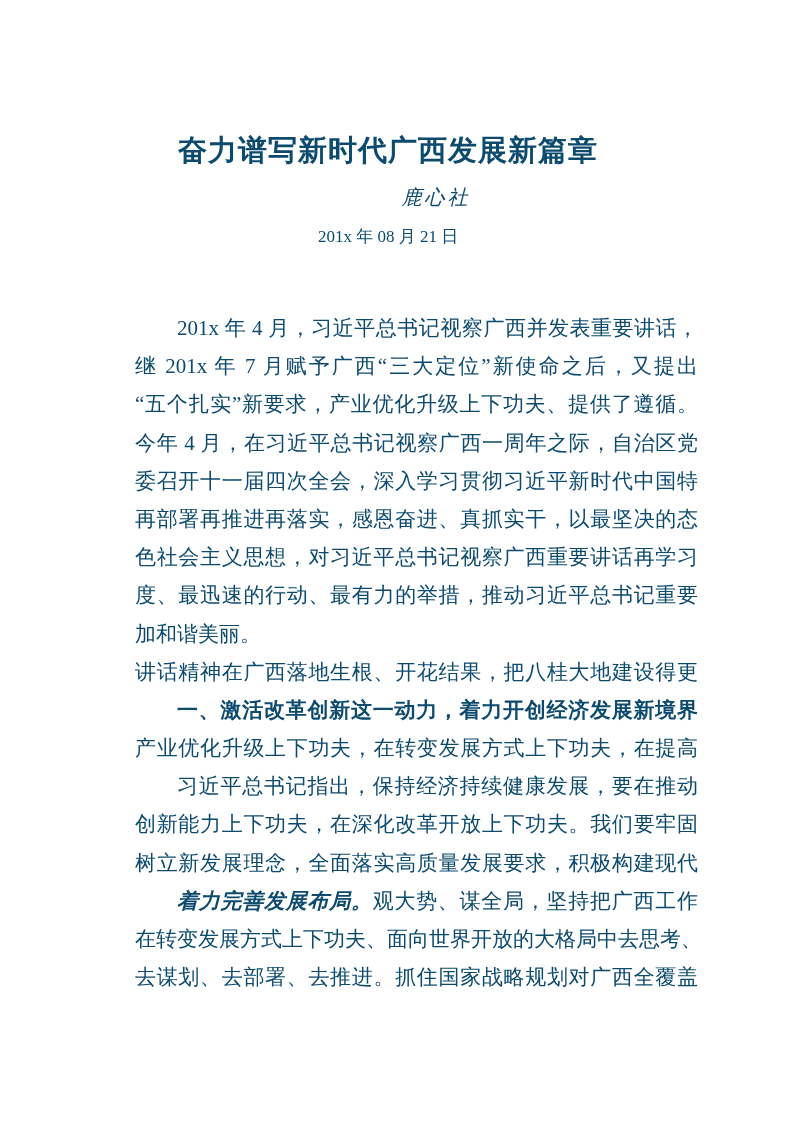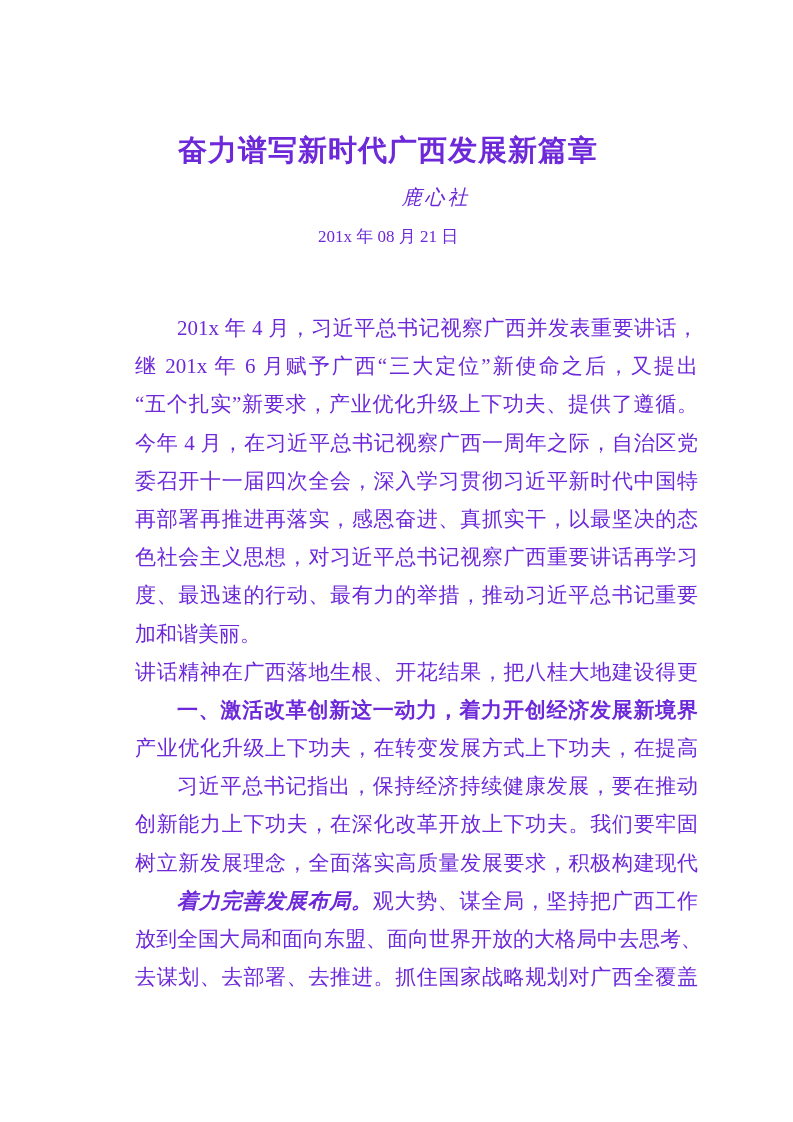--- a/index.html
+++ b/index.html
@@ -7,21 +7,21 @@
     padding: 0;
     background: #ffffff;
   }
   .page {
     position: relative;
     width: 776px;
     height: 1122px;
     background: #ffffff;
     overflow: hidden;
     font-family: "Liberation Serif", "DejaVu Serif", serif;
-    color: #6d28d9;
+    color: #0c4a6e;
   }
   .doc-title {
     position: absolute;
     top: 132px;
     left: 0;
     width: 100%;
     text-align: center;
     font-size: 29px;
     font-weight: bold;
     letter-spacing: 1px;
@@ -92,31 +92,31 @@
 </style>
 </head>
 <body>
 
 <div class="page">
   <div class="doc-title">奋力谱写新时代广西发展新篇章</div>
   <div class="doc-author">鹿心社</div>
   <div class="doc-date">201x 年 08 月 21 日</div>
   <div class="doc-body">
       <div class="line line-indent">201x 年 4 月，习近平总书记视察广西并发表重要讲话，</div>
-      <div class="line">继 201x 年 6 月赋予广西“三大定位”新使命之后，又提出</div>
+      <div class="line">继 201x 年 7 月赋予广西“三大定位”新使命之后，又提出</div>
       <div class="line">“五个扎实”新要求，产业优化升级上下功夫、提供了遵循。</div>
       <div class="line">今年 4 月，在习近平总书记视察广西一周年之际，自治区党</div>
       <div class="line">委召开十一届四次全会，深入学习贯彻习近平新时代中国特</div>
       <div class="line">再部署再推进再落实，感恩奋进、真抓实干，以最坚决的态</div>
       <div class="line">色社会主义思想，对习近平总书记视察广西重要讲话再学习</div>
       <div class="line">度、最迅速的行动、最有力的举措，推动习近平总书记重要</div>
       <div class="line line-last">加和谐美丽。</div>
       <div class="line">讲话精神在广西落地生根、开花结果，把八桂大地建设得更</div>
       <div class="heading">一、激活改革创新这一动力，着力开创经济发展新境界</div>
       <div class="line">产业优化升级上下功夫，在转变发展方式上下功夫，在提高</div>
       <div class="line line-indent">习近平总书记指出，保持经济持续健康发展，要在推动</div>
       <div class="line">创新能力上下功夫，在深化改革开放上下功夫。我们要牢固</div>
       <div class="line">树立新发展理念，全面落实高质量发展要求，积极构建现代</div>
       <div class="line line-indent"><span class="lead">着力完善发展布局。</span><span>观大势、谋全局，坚持把广西工作</span></div>
-      <div class="line">放到全国大局和面向东盟、面向世界开放的大格局中去思考、</div>
+      <div class="line">在转变发展方式上下功夫、面向世界开放的大格局中去思考、</div>
       <div class="line">去谋划、去部署、去推进。抓住国家战略规划对广西全覆盖</div>
     </div>
 </div>
 
 </body></html>

